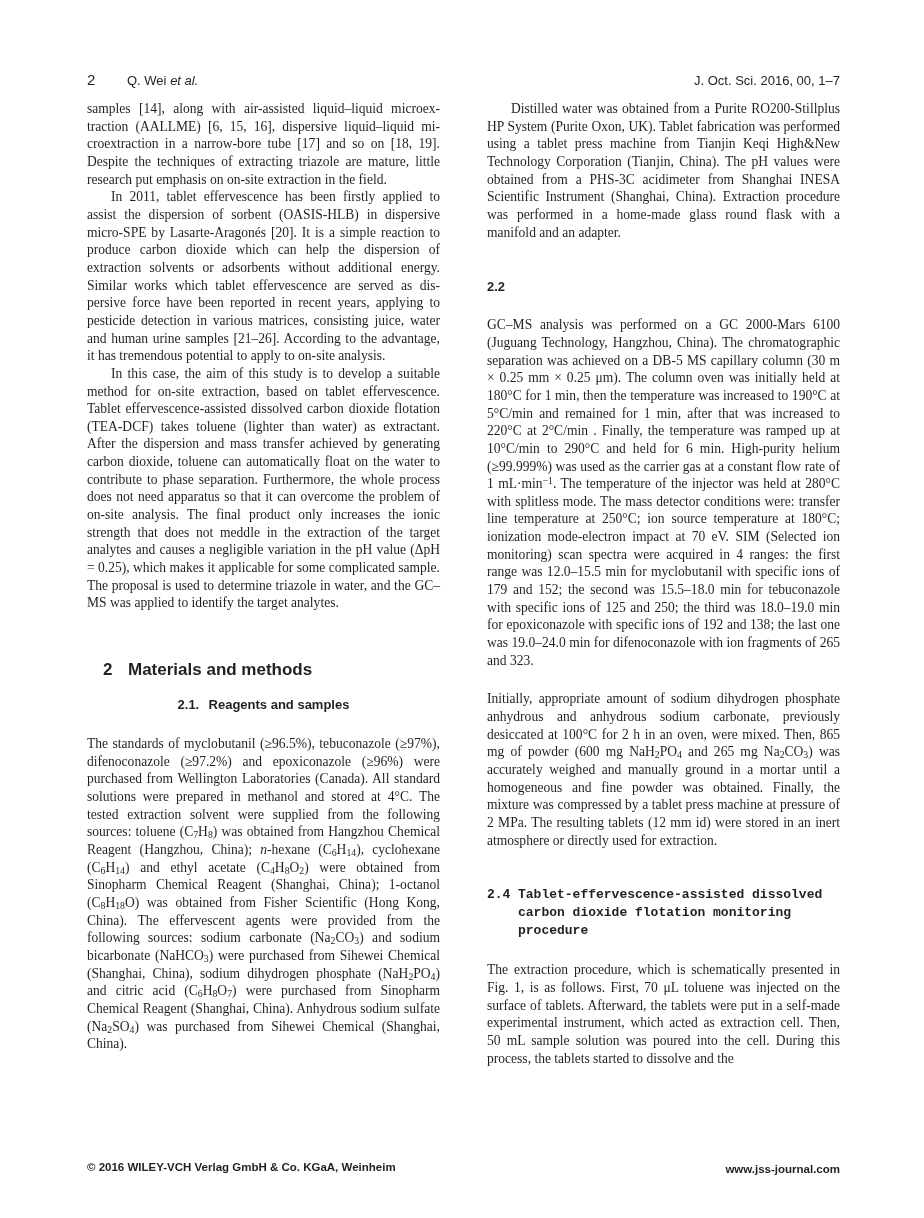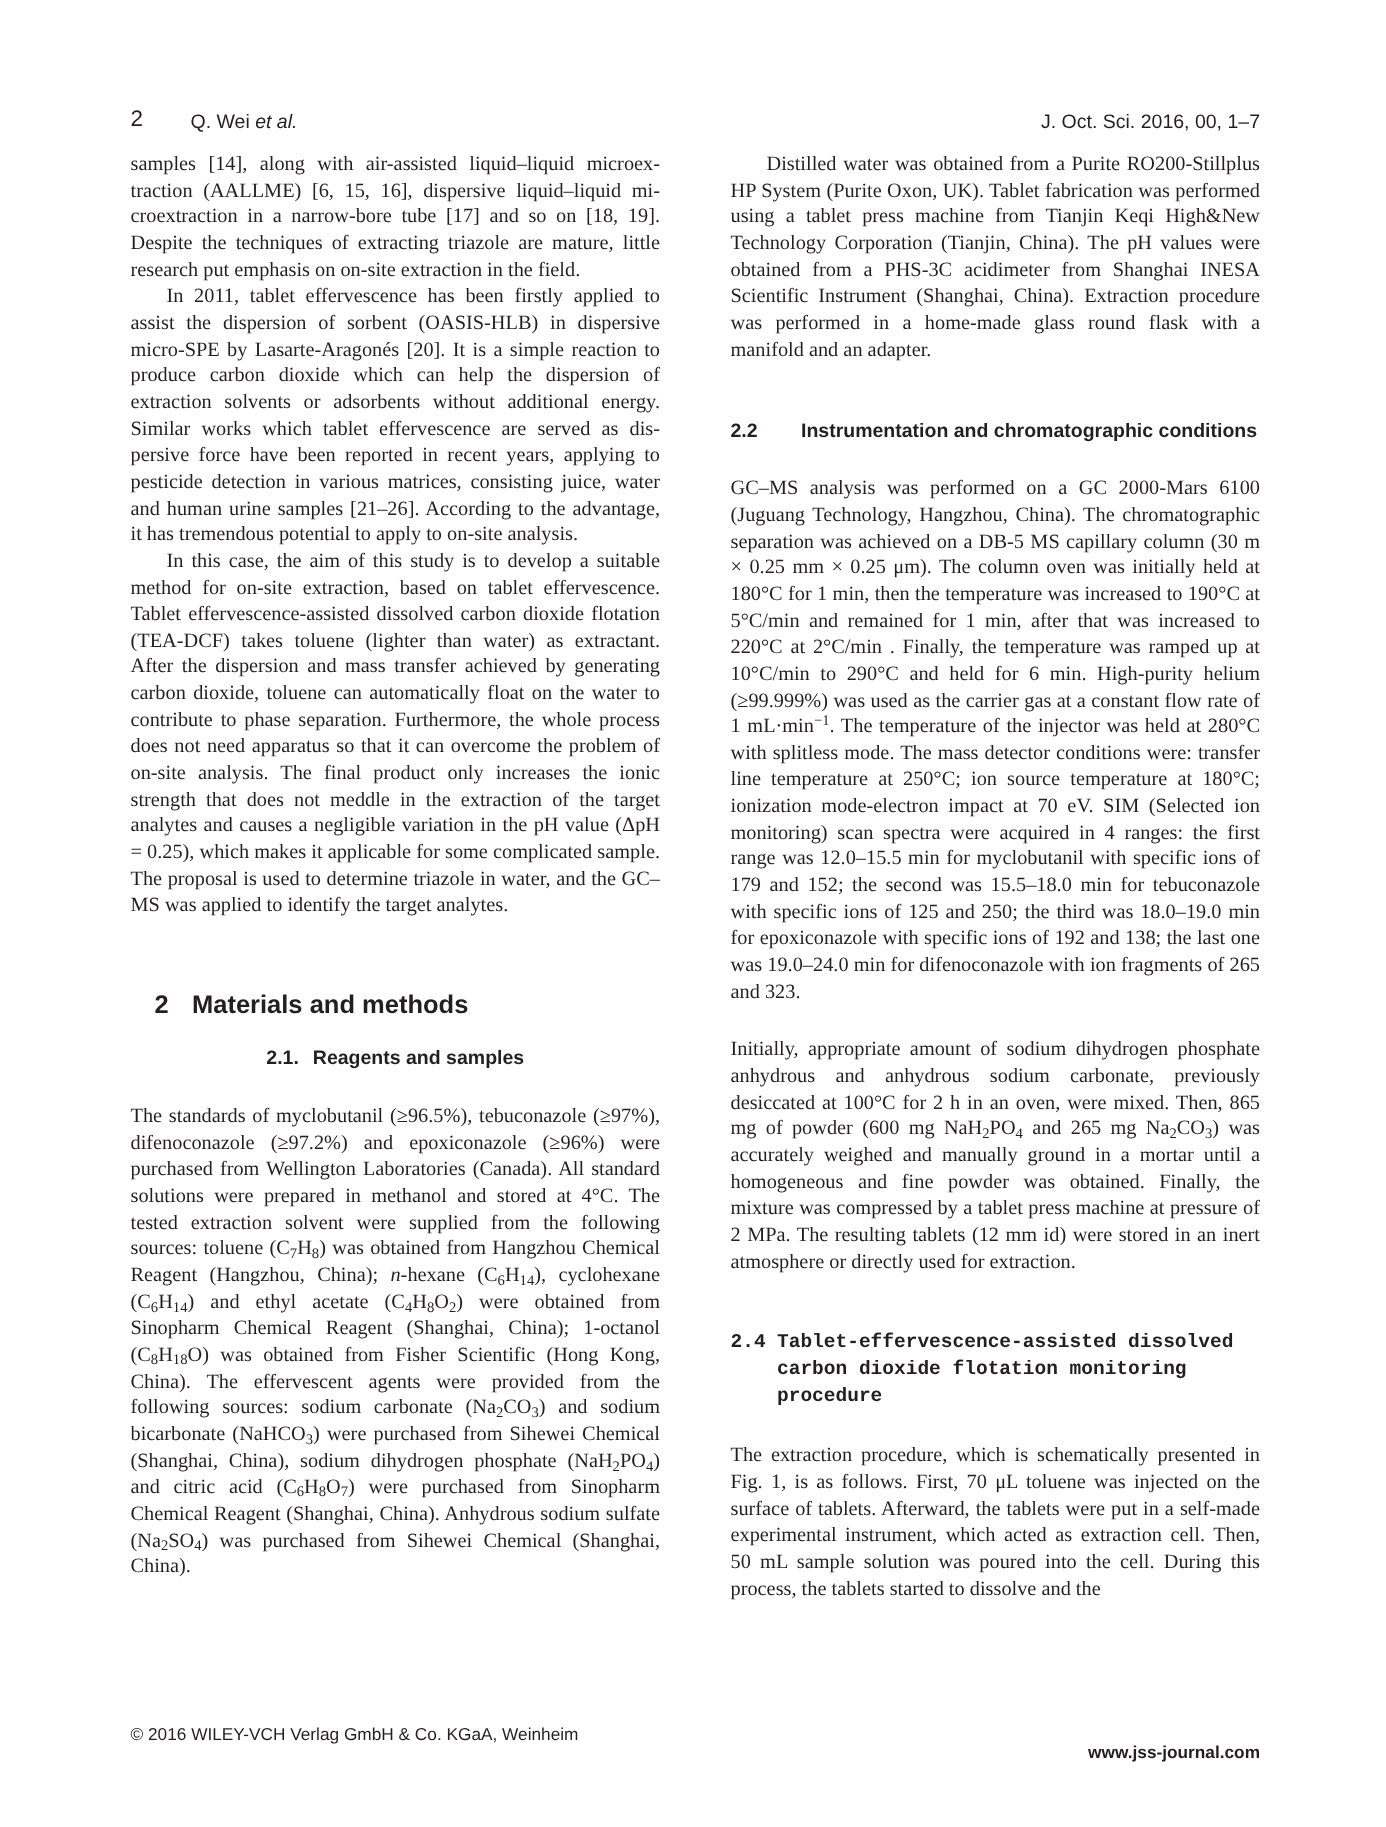--- a/index.html
+++ b/index.html
@@ -20,21 +20,21 @@
   p.indent { text-indent: 24px; }
   .sub { font-size: 0.72em; vertical-align: -0.25em; line-height: 0; }
   .sup { font-size: 0.72em; vertical-align: 0.45em; line-height: 0; }
 
   h2.sec { margin: 16px; font-size: 17px; font-weight: bold; }
   h2.sec .num { display: inline-block; width: 25px; }
   h3.subsec { margin: 0; font-size: 13px; font-weight: bold; line-height: 18px; display: flex; }
   h3.subsec .num { display: inline-block; min-width: 31px; flex: 0 0 auto; }
 
   .footer { position: absolute; top: 1151px; left: 87px; width: 753px; height: 18px; font-size: 11.5px; }
-  .footer .copy { position: absolute; left: 0; top: 0; }
+  .footer .copy { position: absolute; left: 0; top: 10px; font-weight: bold; }
   .footer .url { position: absolute; right: 0; top: 12px; font-weight: bold; }
 </style>
 </head>
 <body>
 
 <div class="running-head sans">
   <span class="pnum">2</span>
   <span class="authors"><span>Q. Wei</span> <i>et al.</i></span>
   <span class="journal">J. Oct. Sci. 2016, 00, 1–7</span>
 </div>
@@ -52,23 +52,22 @@
     <span class="num">2.1.</span>
       <span>Reagents and samples</span>
   </h3>
 
   <p class="body serif" style="margin-top:21px;"><span>The standards of myclobutanil (≥96.5%), tebuconazole (≥97%), difenoconazole (≥97.2%) and epoxiconazole (≥96%) were purchased from Wellington Laboratories (Canada). All standard solutions were prepared in methanol and stored at 4°C. The tested extraction solvent were supplied from the following sources: toluene (C</span><span class="sub">7</span><span>H</span><span class="sub">8</span><span>) was obtained from Hangzhou Chemical Reagent (Hangzhou, China); </span><i>n</i><span>-hexane (C</span><span class="sub">6</span><span>H</span><span class="sub">14</span><span>), cyclohexane (C</span><span class="sub">6</span><span>H</span><span class="sub">14</span><span>) and ethyl acetate (C</span><span class="sub">4</span><span>H</span><span class="sub">8</span><span>O</span><span class="sub">2</span><span>) were obtained from Sinopharm Chem­ical Reagent (Shanghai, China); 1-octanol (C</span><span class="sub">8</span><span>H</span><span class="sub">18</span><span>O</span><span>) was obtained from Fisher Scientific (Hong Kong, China). The effervescent agents were provided from the following sources: sodium carbonate (Na</span><span class="sub">2</span><span>CO</span><span class="sub">3</span><span>) and sodium bicarbon­ate (NaHCO</span><span class="sub">3</span><span>) were purchased from Sihewei Chemical (Shanghai, China), sodium dihydrogen phosphate (NaH</span><span class="sub">2</span><span>PO</span><span class="sub">4</span><span>) and citric acid (C</span><span class="sub">6</span><span>H</span><span class="sub">8</span><span>O</span><span class="sub">7</span><span>) were purchased from Sinopharm Chemical Reagent (Shanghai, China). Anhydrous sodium sulfate (Na</span><span class="sub">2</span><span>SO</span><span class="sub">4</span><span>) was purchased from Sihewei Chemical (Shanghai, China).</span></p>
 </div>
 
 <div class="col right">
   <p class="body serif indent">Distilled water was obtained from a Purite RO200-Stillplus HP System (Purite Oxon, UK). Tablet fabrication was performed using a tablet press machine from Tianjin Keqi High&amp;New Technology Corporation (Tianjin, China). The pH values were obtained from a PHS-3C acidimeter from Shanghai INESA Scientific Instrument (Shanghai, China). Extraction procedure was performed in a home-made glass round flask with a manifold and an adapter.</p>
 
-  <h3 class="subsec sans" style="margin-top:37px;gap:16px;">
+  <h3 class="subsec sans" style="margin-top:37px;">
     <span class="num">2.2</span>
-      <span>Instrumentation and chromatographic conditions</span>
   </h3>
 
   <p class="body serif" style="margin-top:20px;"><span>GC–MS analysis was performed on a GC 2000-Mars 6100 (Juguang Technology, Hangzhou, China). The chromato­graphic separation was achieved on a DB-5 MS capillary col­umn (30 m × 0.25 mm × 0.25 μm). The column oven was initially held at 180°C for 1 min, then the temperature was increased to 190°C at 5°C/min and remained for 1 min, after that was increased to 220°C at 2°C/min . Finally, the tempera­ture was ramped up at 10°C/min to 290°C and held for 6 min. High-purity helium (≥99.999%) was used as the carrier gas at a constant flow rate of 1 mL·min</span><span class="sup">−1</span><span>. The temperature of the injector was held at 280°C with splitless mode. The mass detector conditions were: transfer line temperature at 250°C; ion source temperature at 180°C; ionization mode-electron impact at 70 eV. SIM (Selected ion monitoring) scan spectra were acquired in 4 ranges: the first range was 12.0–15.5 min for myclobutanil with specific ions of 179 and 152; the second was 15.5–18.0 min for tebuconazole with specific ions of 125 and 250; the third was 18.0–19.0 min for epoxiconazole with specific ions of 192 and 138; the last one was 19.0–24.0 min for difenoconazole with ion fragments of 265 and 323.</span></p>
 
 
   <p class="body serif" style="margin-top:21px;"><span>Initially, appropriate amount of sodium dihydrogen phos­phate anhydrous and anhydrous sodium carbonate, previ­ously desiccated at 100°C for 2 h in an oven, were mixed. Then, 865 mg of powder (600 mg NaH</span><span class="sub">2</span><span>PO</span><span class="sub">4</span><span> and 265 mg Na</span><span class="sub">2</span><span>CO</span><span class="sub">3</span><span>) was accurately weighed and manually ground in a mortar until a homogeneous and fine powder was obtained. Finally, the mixture was compressed by a tablet press ma­chine at pressure of 2 MPa. The resulting tablets (12 mm id) were stored in an inert atmosphere or directly used for extraction.</span></p>
 
   <h3 class="subsec sans" style="margin-top:37px;font-family:Liberation Mono, monospace;">
     <span class="num">2.4</span>
       <span>Tablet-effervescence-assisted dissolved carbon dioxide flotation monitoring procedure</span>

